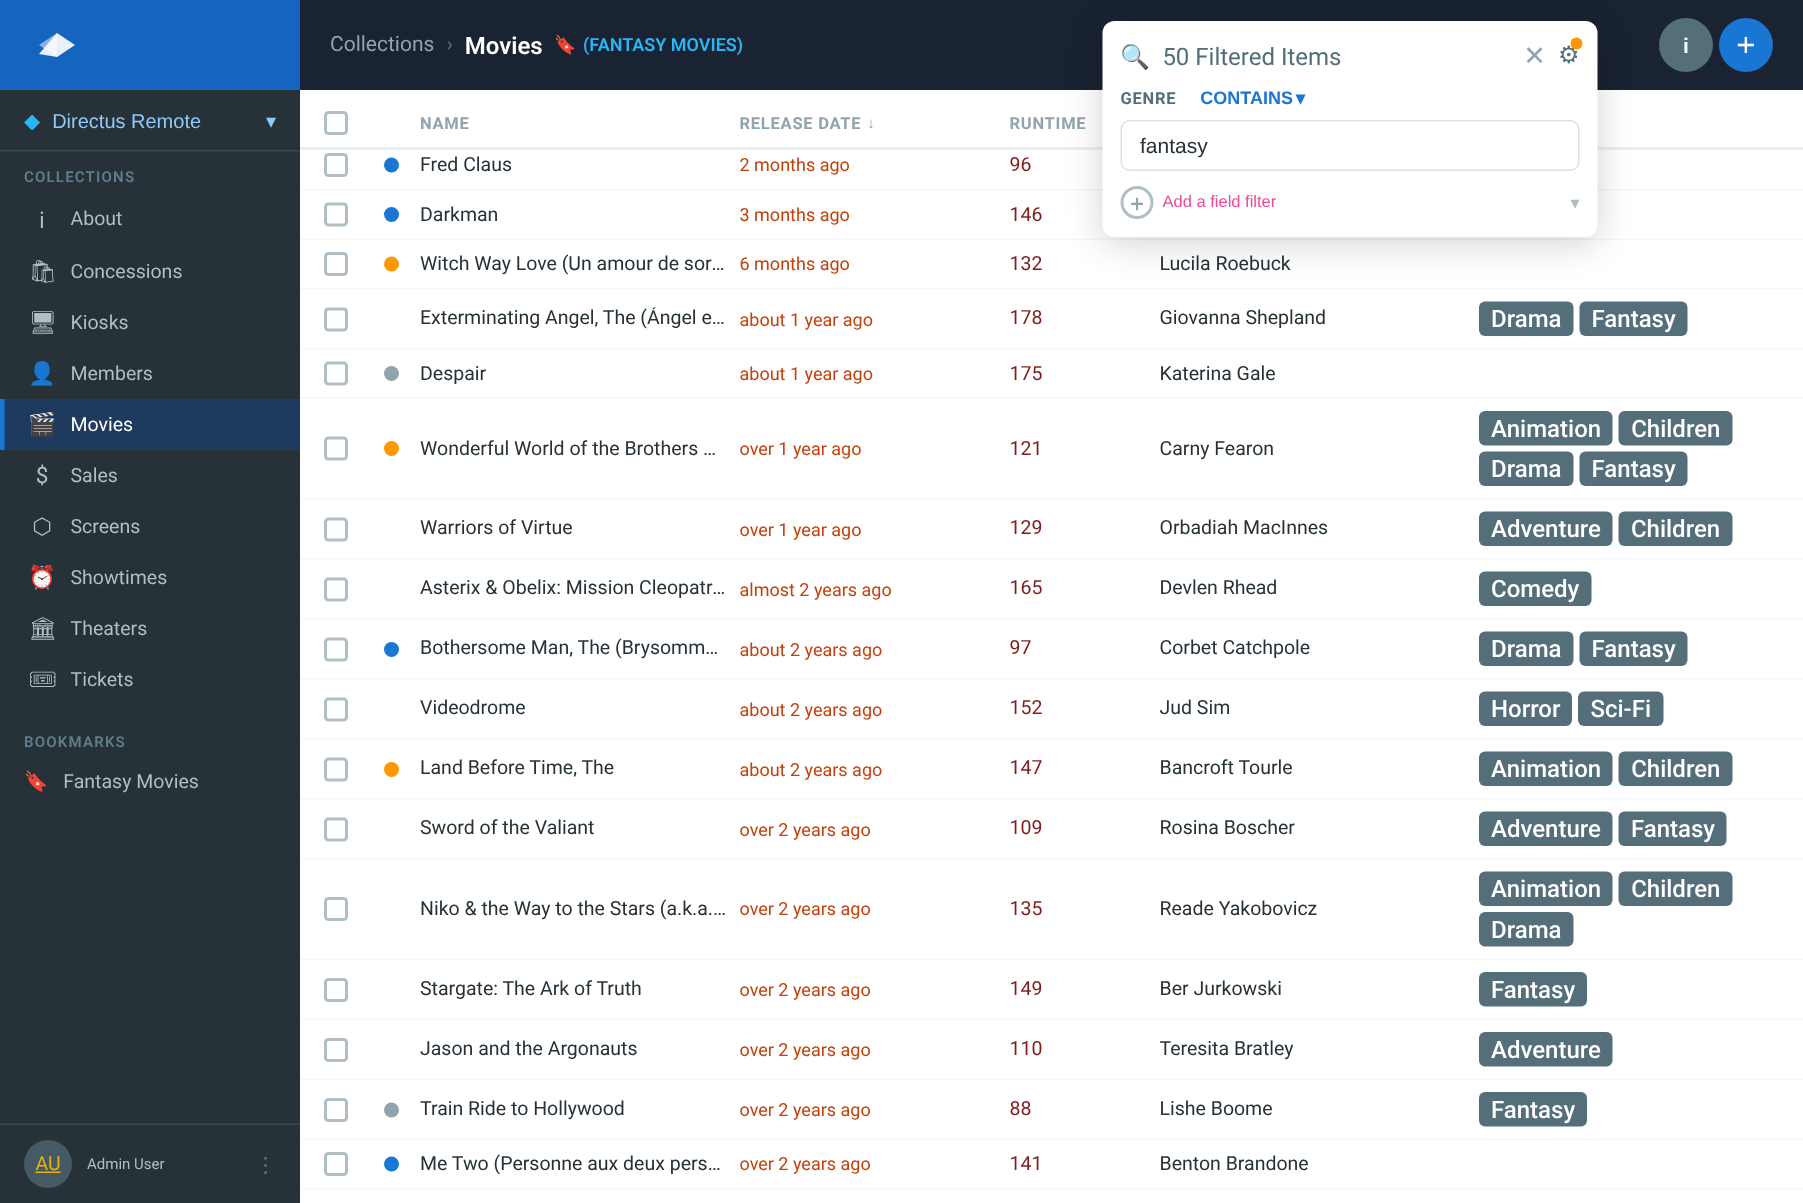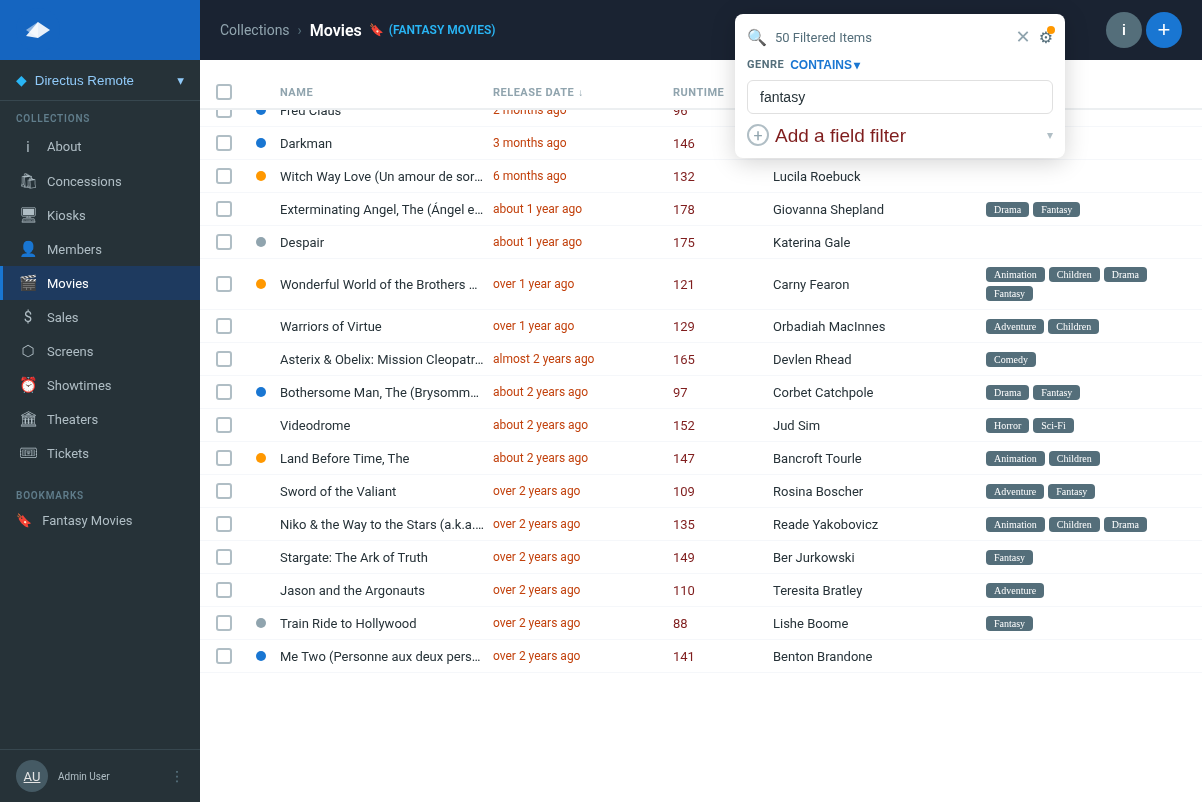--- a/index.html
+++ b/index.html
@@ -86,21 +86,21 @@
       gap: 10px;
     }
     .avatar-circle {
       width: 32px;
       height: 32px;
       border-radius: 50%;
       background: #455a64;
       display: flex;
       align-items: center;
       justify-content: center;
-      color: #e5e5e5;
+      color: #eab308;
       font-size: 13px;
       text-decoration: underline;
     }
     .admin-name { color: #b0bec5; font-size: 10px; flex: 1; }
     .more-icon { color: #607d8b; cursor: pointer; }
 
     
     .main { flex: 1; display: flex; flex-direction: column; overflow: hidden; }
 
     
@@ -174,21 +174,21 @@
       z-index: 100;
       padding: 12px;
     }
     .filter-search-row {
       display: flex;
       align-items: center;
       gap: 8px;
       margin-bottom: 10px;
     }
     .filter-search-icon { color: #90a4ae; font-size: 16px; }
-    .filter-count { color: #546e7a; font-size: 13px; flex: 1; }
+    .filter-count { color: #546e7a; font-size: 16px; flex: 1; }
     .filter-close-btn { background: none; border: none; cursor: pointer; color: #90a4ae; font-size: 18px; }
     .filter-options-btn {
       position: relative;
       background: none;
       border: none;
       cursor: pointer;
       color: #546e7a;
       font-size: 16px;
     }
     .filter-dot {
@@ -196,22 +196,22 @@
       top: -2px;
       right: -2px;
       width: 8px;
       height: 8px;
       border-radius: 50%;
       background: #ff9800;
     }
 
     .filter-genre-row {
       display: flex;
-      align-items: flex-start;
-      gap: 6px;
+      align-items: center;
+      gap: 16px;
       margin-bottom: 8px;
     }
     .filter-genre-label { font-size: 11px; font-weight: 700; color: #546e7a; letter-spacing: 0.5px; text-transform: uppercase; }
     .filter-contains-btn {
       background: none;
       border: none;
       color: #1976d2;
       font-size: 12px;
       font-weight: 600;
       cursor: pointer;
@@ -248,41 +248,41 @@
       align-items: center;
       justify-content: center;
       color: #90a4ae;
       font-size: 16px;
       cursor: pointer;
     }
     .filter-add-select {
       flex: 1;
       border: none;
       background: transparent;
-      color: #7f1d1d;
-      font-size: 19px;
+      color: #ec4899;
+      font-size: 11px;
       cursor: pointer;
       appearance: none;
       outline: none;
     }
     .filter-add-chevron { color: #b0bec5; font-size: 12px; }
 
     
     .table-container {
       flex: 1;
       overflow-y: auto;
       background: #fff;
     }
     .table-header {
       display: grid;
       grid-template-columns: 40px 24px 1fr 180px 100px 1fr 200px;
       padding: 8px 16px;
       border-bottom: 2px solid #eceff1;
       position: sticky;
-      top: 16px;
+      top: 6px;
       background: #fff;
       z-index: 10;
     }
     .th {
       font-size: 11px;
       font-weight: 700;
       color: #90a4ae;
       text-transform: uppercase;
       letter-spacing: 0.5px;
       display: flex;
@@ -322,25 +322,24 @@
     .status-grey { background: #90a4ae; }
 
     .row-name { font-size: 13px; color: #263238; overflow: hidden; text-overflow: ellipsis; white-space: nowrap; padding-right: 8px; }
     .row-date { font-size: 12px; color: #c2410c; }
     .row-runtime { font-size: 13px; color: #7f1d1d; }
     .row-director { font-size: 13px; color: #263238; overflow: hidden; text-overflow: ellipsis; white-space: nowrap; }
     .row-genres { display: flex; gap: 4px; flex-wrap: wrap; }
     .genre-tag {
       padding: 2px 8px;
       border-radius: 4px;
-      font-size: 10px;
+      font-size: 16px;
       font-weight: 500;
       background: #546e7a;
       color: #fff;
-      font-family: Liberation Serif, serif;
     }
 
     
     .table-container::-webkit-scrollbar { width: 6px; }
     .table-container::-webkit-scrollbar-track { background: #f5f7fa; }
     .table-container::-webkit-scrollbar-thumb { background: #cfd8dc; border-radius: 3px; }
   </style>
 </head>
 <body>
 

